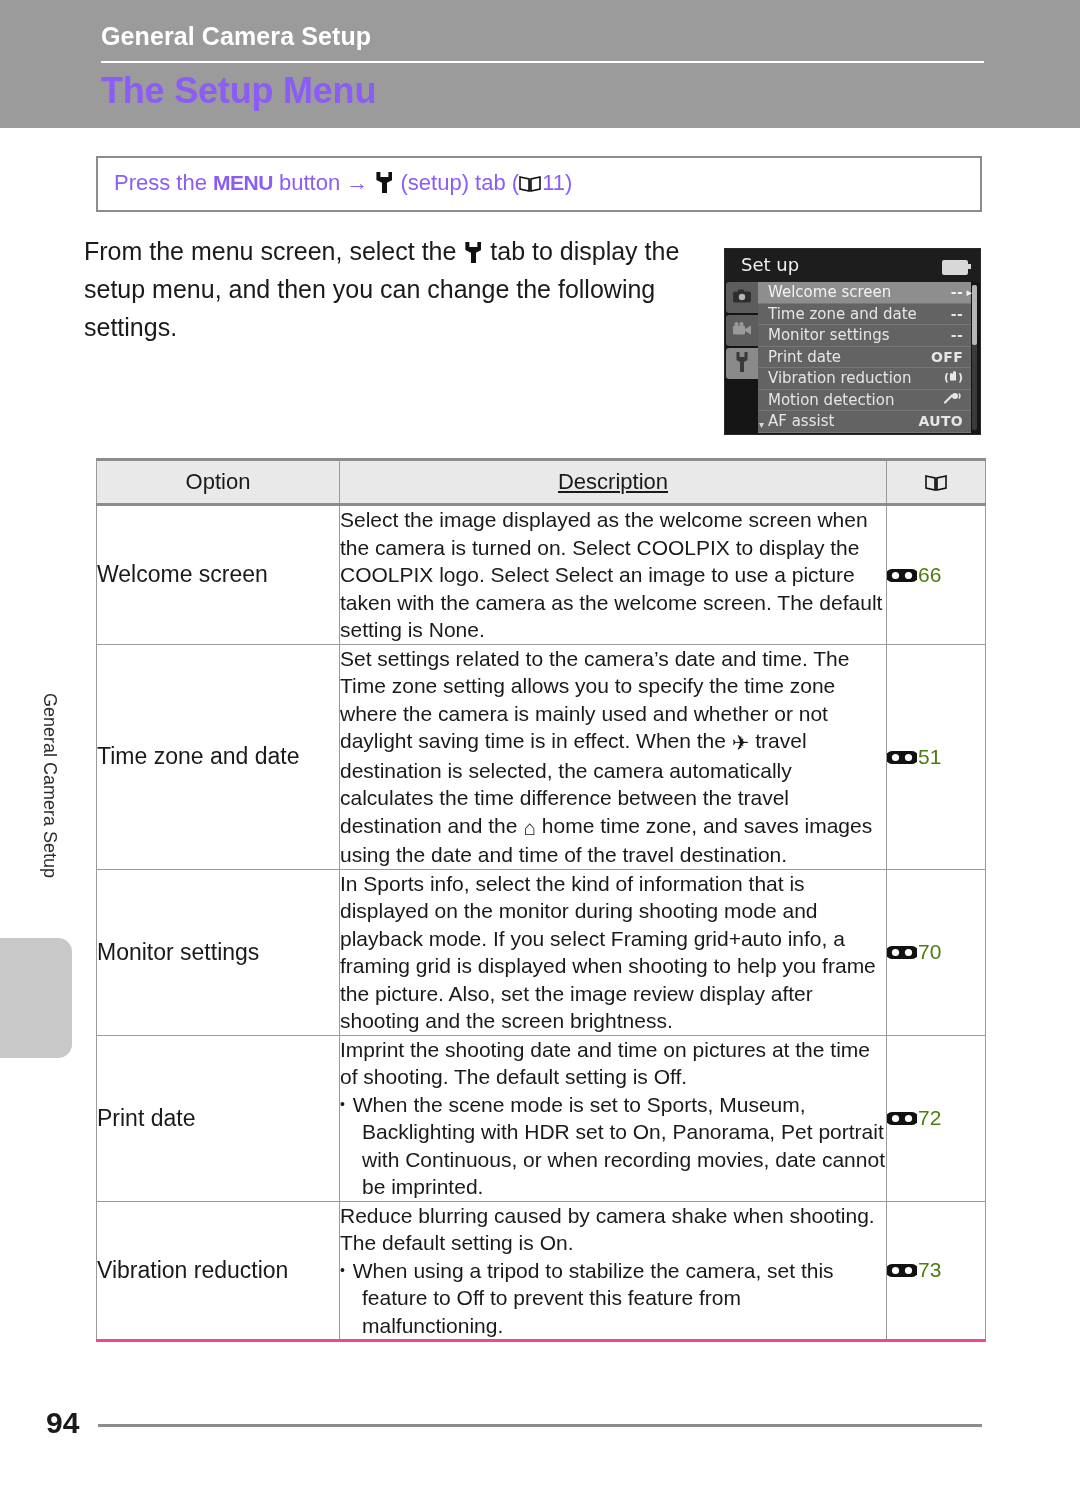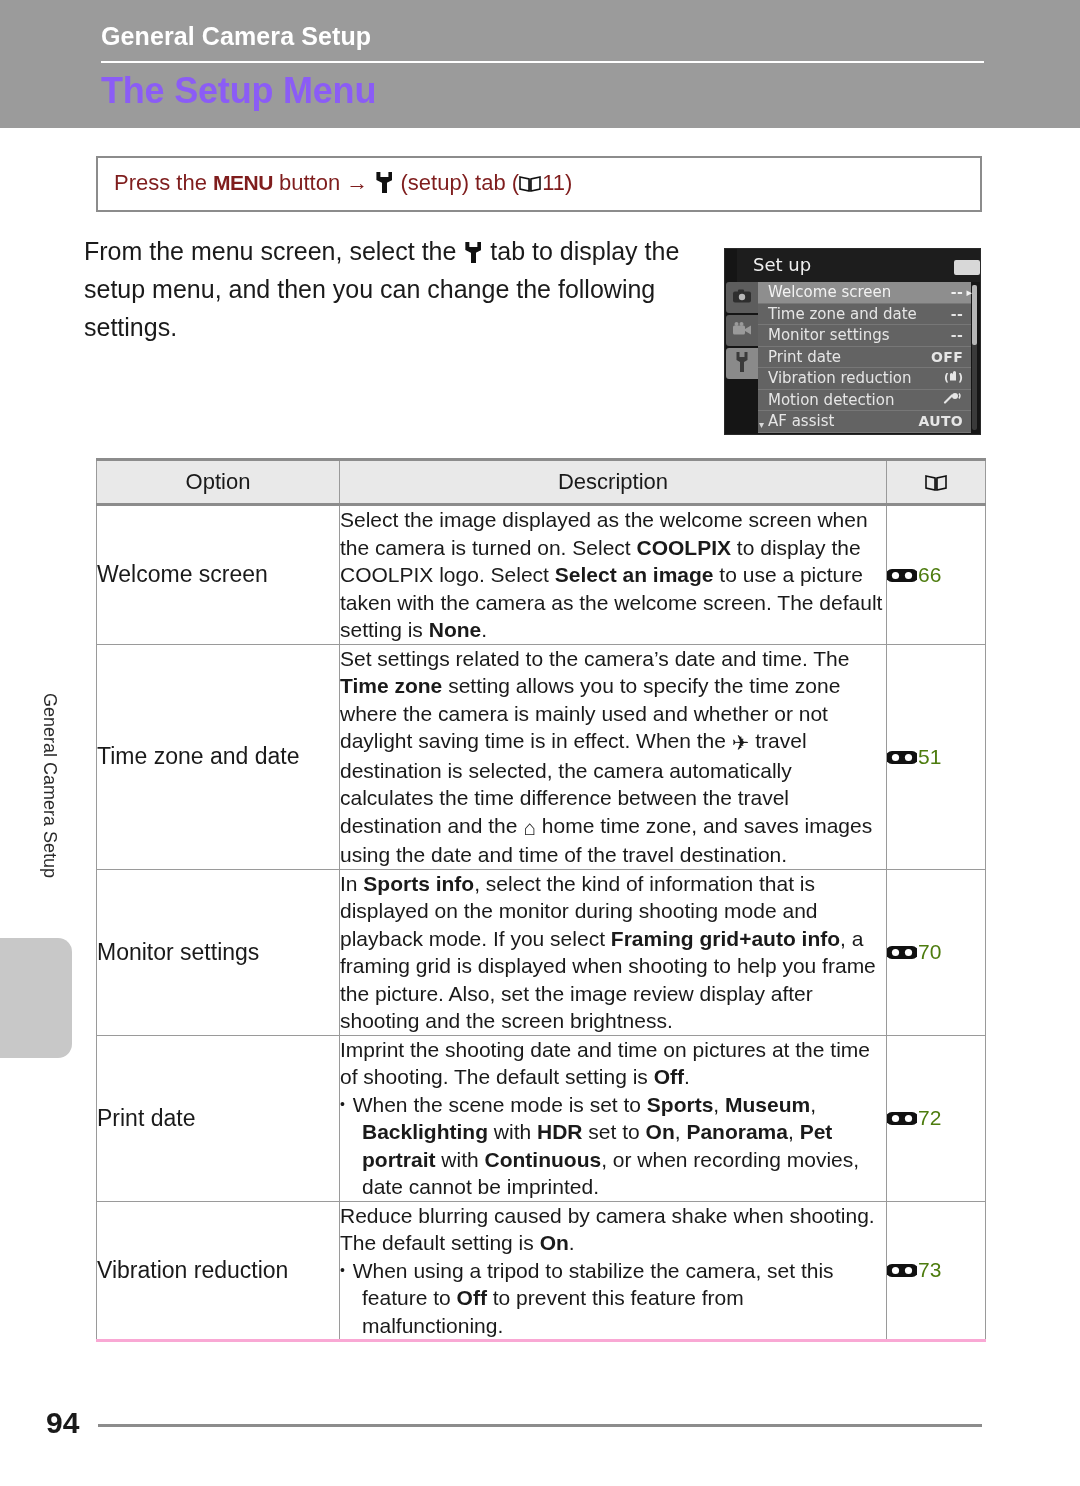--- a/index.html
+++ b/index.html
@@ -83,21 +83,21 @@
     height: 56px;
     border: 2px solid #8c8c8c;
     background: #ffffff;
     box-sizing: border-box;
   }
   .instruction-text {
     position: absolute;
     left: 16px;
     top: 12px;
     font-size: 22px;
-    color: #7f1d1d;
+    color: #8b5cf6;
     white-space: nowrap;
   }
   .menu-glyph {
     font-weight: bold;
     font-size: 21px;
     letter-spacing: -0.5px;
     font-family: "Liberation Sans Narrow", "Liberation Sans", sans-serif;
   }
   .arrow-glyph { font-weight: bold; font-size: 22px; }
 
@@ -157,21 +157,20 @@
     border: 1px solid #2a2a2a;
     box-sizing: border-box;
     font-family: "DejaVu Sans", sans-serif;
     overflow: hidden;
   }
   .cam-titlebar {
     position: absolute;
     left: 0; top: 0;
     width: 100%; height: 33px;
     background: #1d1d1d;
-    margin-left: 12px;
   }
   .cam-title {
     position: absolute;
     left: 16px; top: 5px;
     color: #efefef;
     font-size: 18px;
   }
   .cam-battery {
     position: absolute;
     right: 12px; top: 11px;
@@ -281,48 +280,48 @@
   .tbl thead th {
     background: #e9e9e9;
     height: 42px;
     font-size: 22px;
     font-weight: normal;
     color: #1a1a1a;
     border-bottom: 3px solid #8c8c8c;
     border-top: 3px solid #8c8c8c;
   }
   .col-opt  { width: 242px; }
-  .col-desc { width: 546px; }
+  .col-desc { width: 546px; text-decoration: underline; }
   .col-ref  { width: 98px;  }
 
   .tbl tbody td {
     border-bottom: 1px solid #9a9a9a;
   }
   .tbl tbody tr:last-child td {
-    border-bottom: 3px solid #f9a8d4;
+    border-bottom: 3px solid #ec4899;
   }
   .cell-opt {
     font-size: 23px;
     color: #1a1a1a;
     padding: 10px 0 10px 14px;
   }
   .cell-desc {
     font-size: 21px;
     line-height: 27.5px;
     color: #1a1a1a;
     padding: 12px 12px 12px 14px;
     text-align: left;
   }
   .cell-ref {
     text-align: left;
     font-size: 21px;
     color: #4d7c0f;
     white-space: nowrap;
   }
-  .b { font-weight: bold; }
+  .b { font-weight: normal; }
 
   .bullet-line {
     display: block;
     padding-left: 22px;
     text-indent: -22px;
   }
   .bullet-line::before {
     content: "\2022\00a0\00a0";
     font-size: 14px;
     vertical-align: 3px;

